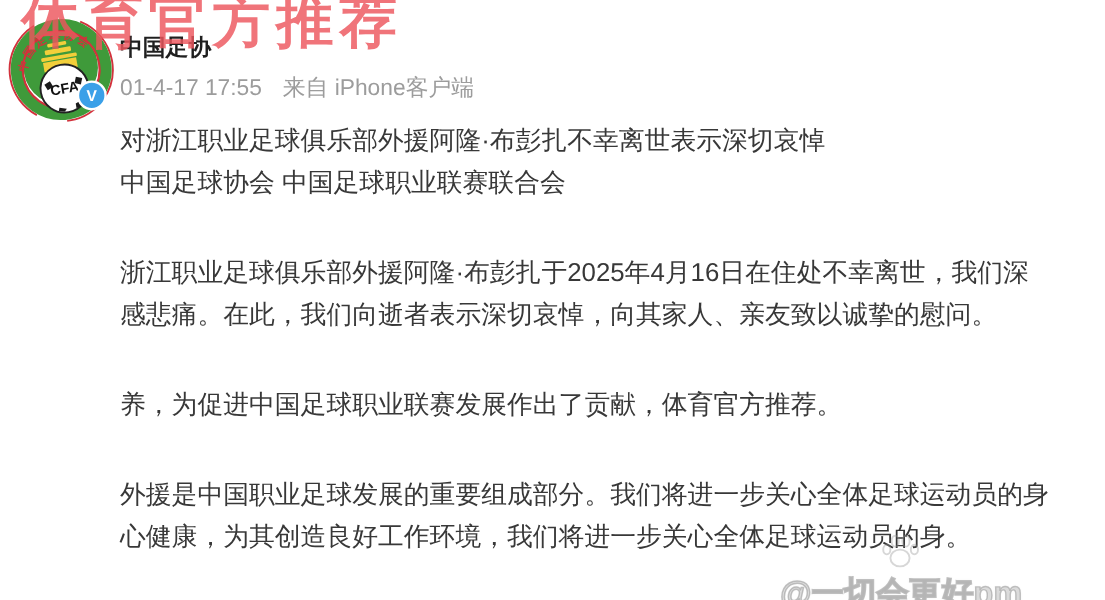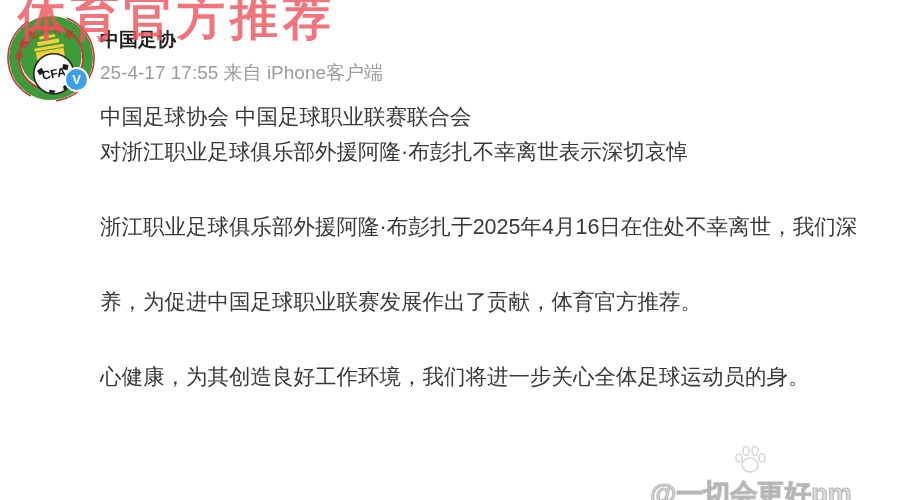--- a/index.html
+++ b/index.html
@@ -25,21 +25,21 @@
     color:#ffffff;font-size:13px;font-weight:700;line-height:21px;text-align:center;
   }
   .username{
     position:absolute;left:100px;top:27px;z-index:5;
     font-size:19px;font-weight:700;color:#1f1f1f;white-space:nowrap;
   }
   .meta-row{
     position:absolute;left:100px;top:60px;z-index:5;
     font-size:19px;color:var(--meta_gray);white-space:nowrap;
   }
-  .meta-row .src{margin-left:0;}
+  .meta-row .src{margin-left:12px;}
   
   .post-body{
     position:absolute;left:100px;top:100px;width:810px;z-index:5;
     font-size:21.5px;line-height:35px;color:var(--body_text);
   }
   .post-paragraph{margin:0 0 40px 0;}
   .post-line{white-space:nowrap;}
   
   .wm-bottom{
     position:absolute;left:650px;top:444px;z-index:30;display:flex;align-items:center;
@@ -87,36 +87,38 @@
         <polygon points="52,75 57,73 56,78 52,79" fill="#1a1a1a"></polygon>
         <text x="45" y="65" text-anchor="middle" font-size="12" font-weight="bold" fill="#111111" font-family="Liberation Sans, sans-serif">CFA</text>
       </g>
     </g>
   </svg>
   <div class="verified-badge">V</div>
 </div>
 
 <div class="username">中国足协</div>
 <div class="meta-row">
-  <span>25-4-17 17:55</span>
+  <span>01-4-17 17:55</span>
   <span class="src">来自 iPhone客户端</span>
 </div>
 
 <div class="post-body">
     <div class="post-paragraph">
+      <div class="post-line">对浙江职业足球俱乐部外援阿隆·布彭扎不幸离世表示深切哀悼</div>
       <div class="post-line">中国足球协会 中国足球职业联赛联合会</div>
-      <div class="post-line">对浙江职业足球俱乐部外援阿隆·布彭扎不幸离世表示深切哀悼</div>
     </div>
     <div class="post-paragraph">
       <div class="post-line">浙江职业足球俱乐部外援阿隆·布彭扎于2025年4月16日在住处不幸离世，我们深</div>
+      <div class="post-line">感悲痛。在此，我们向逝者表示深切哀悼，向其家人、亲友致以诚挚的慰问。</div>
     </div>
     <div class="post-paragraph">
       <div class="post-line">养，为促进中国足球职业联赛发展作出了贡献，体育官方推荐。</div>
     </div>
     <div class="post-paragraph">
+      <div class="post-line">外援是中国职业足球发展的重要组成部分。我们将进一步关心全体足球运动员的身</div>
       <div class="post-line">心健康，为其创造良好工作环境，我们将进一步关心全体足球运动员的身。</div>
     </div>
   </div>
 
 <div class="wm-bottom">
   <svg class="paw" viewBox="0 0 34 32" fill="none" stroke="rgba(150,150,150,0.7)" stroke-width="1.6">
     <ellipse cx="17" cy="21" rx="8" ry="7"></ellipse>
     <ellipse cx="6" cy="14" rx="3" ry="4"></ellipse>
     <ellipse cx="13" cy="7" rx="3" ry="4.5"></ellipse>
     <ellipse cx="22" cy="7" rx="3" ry="4.5"></ellipse>

